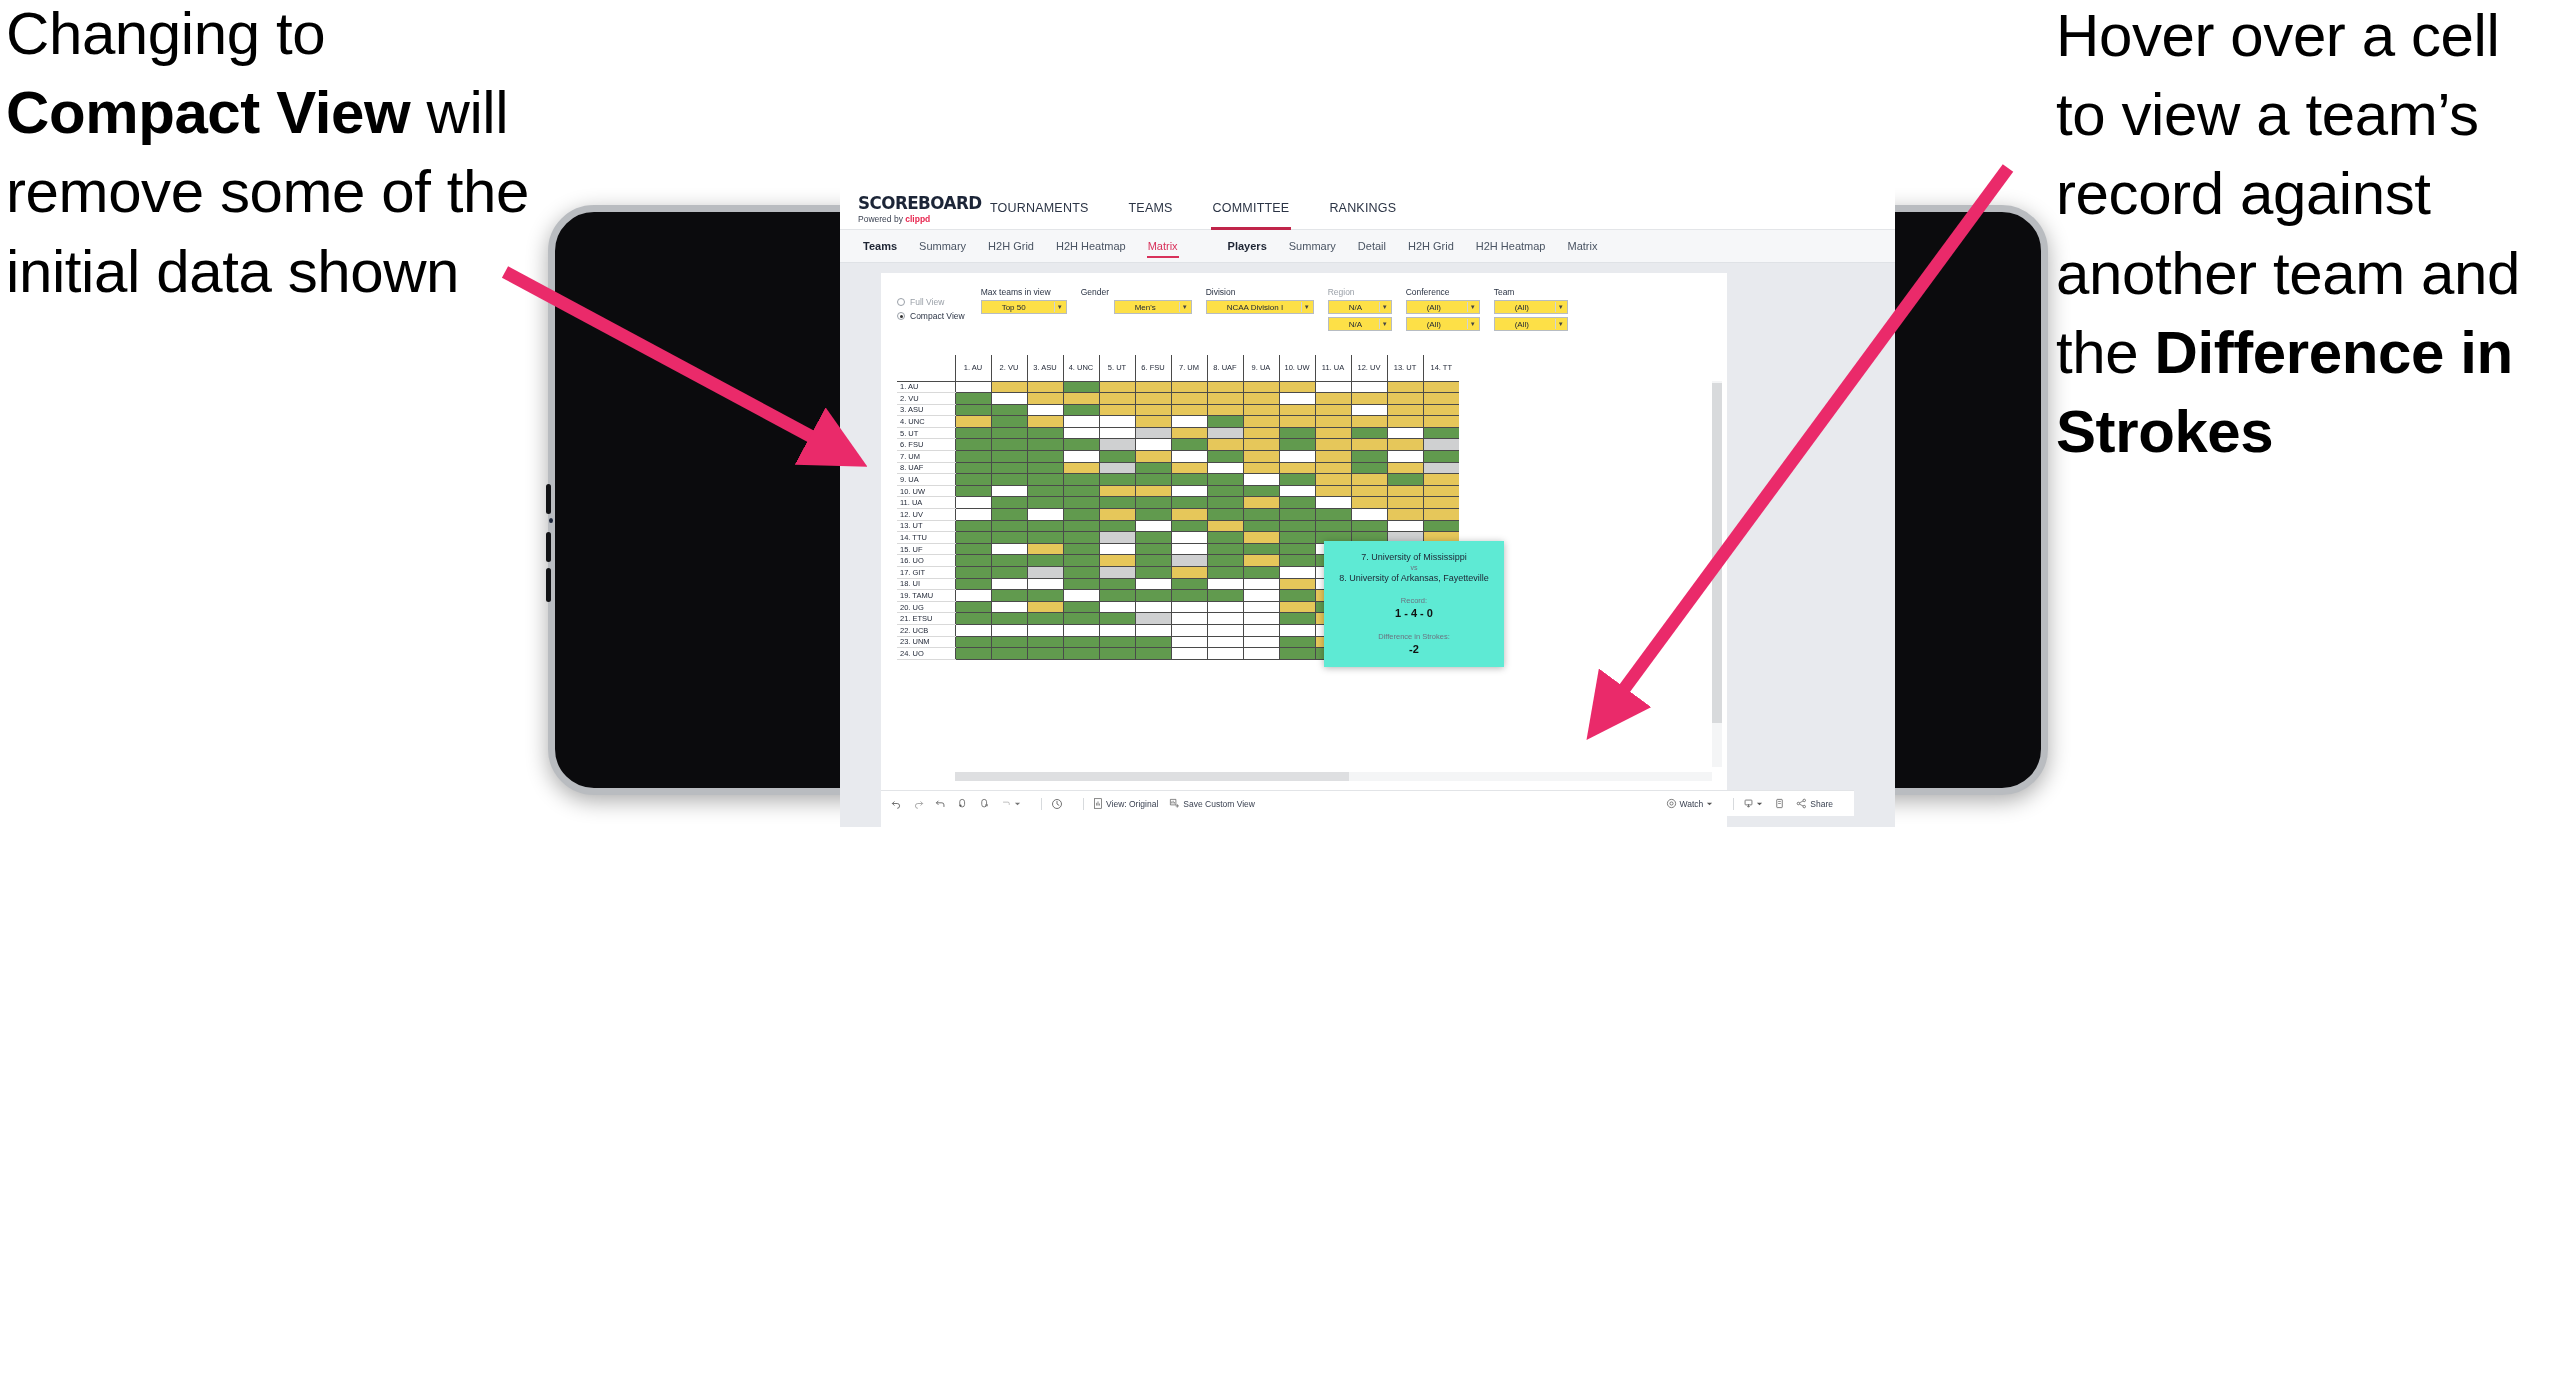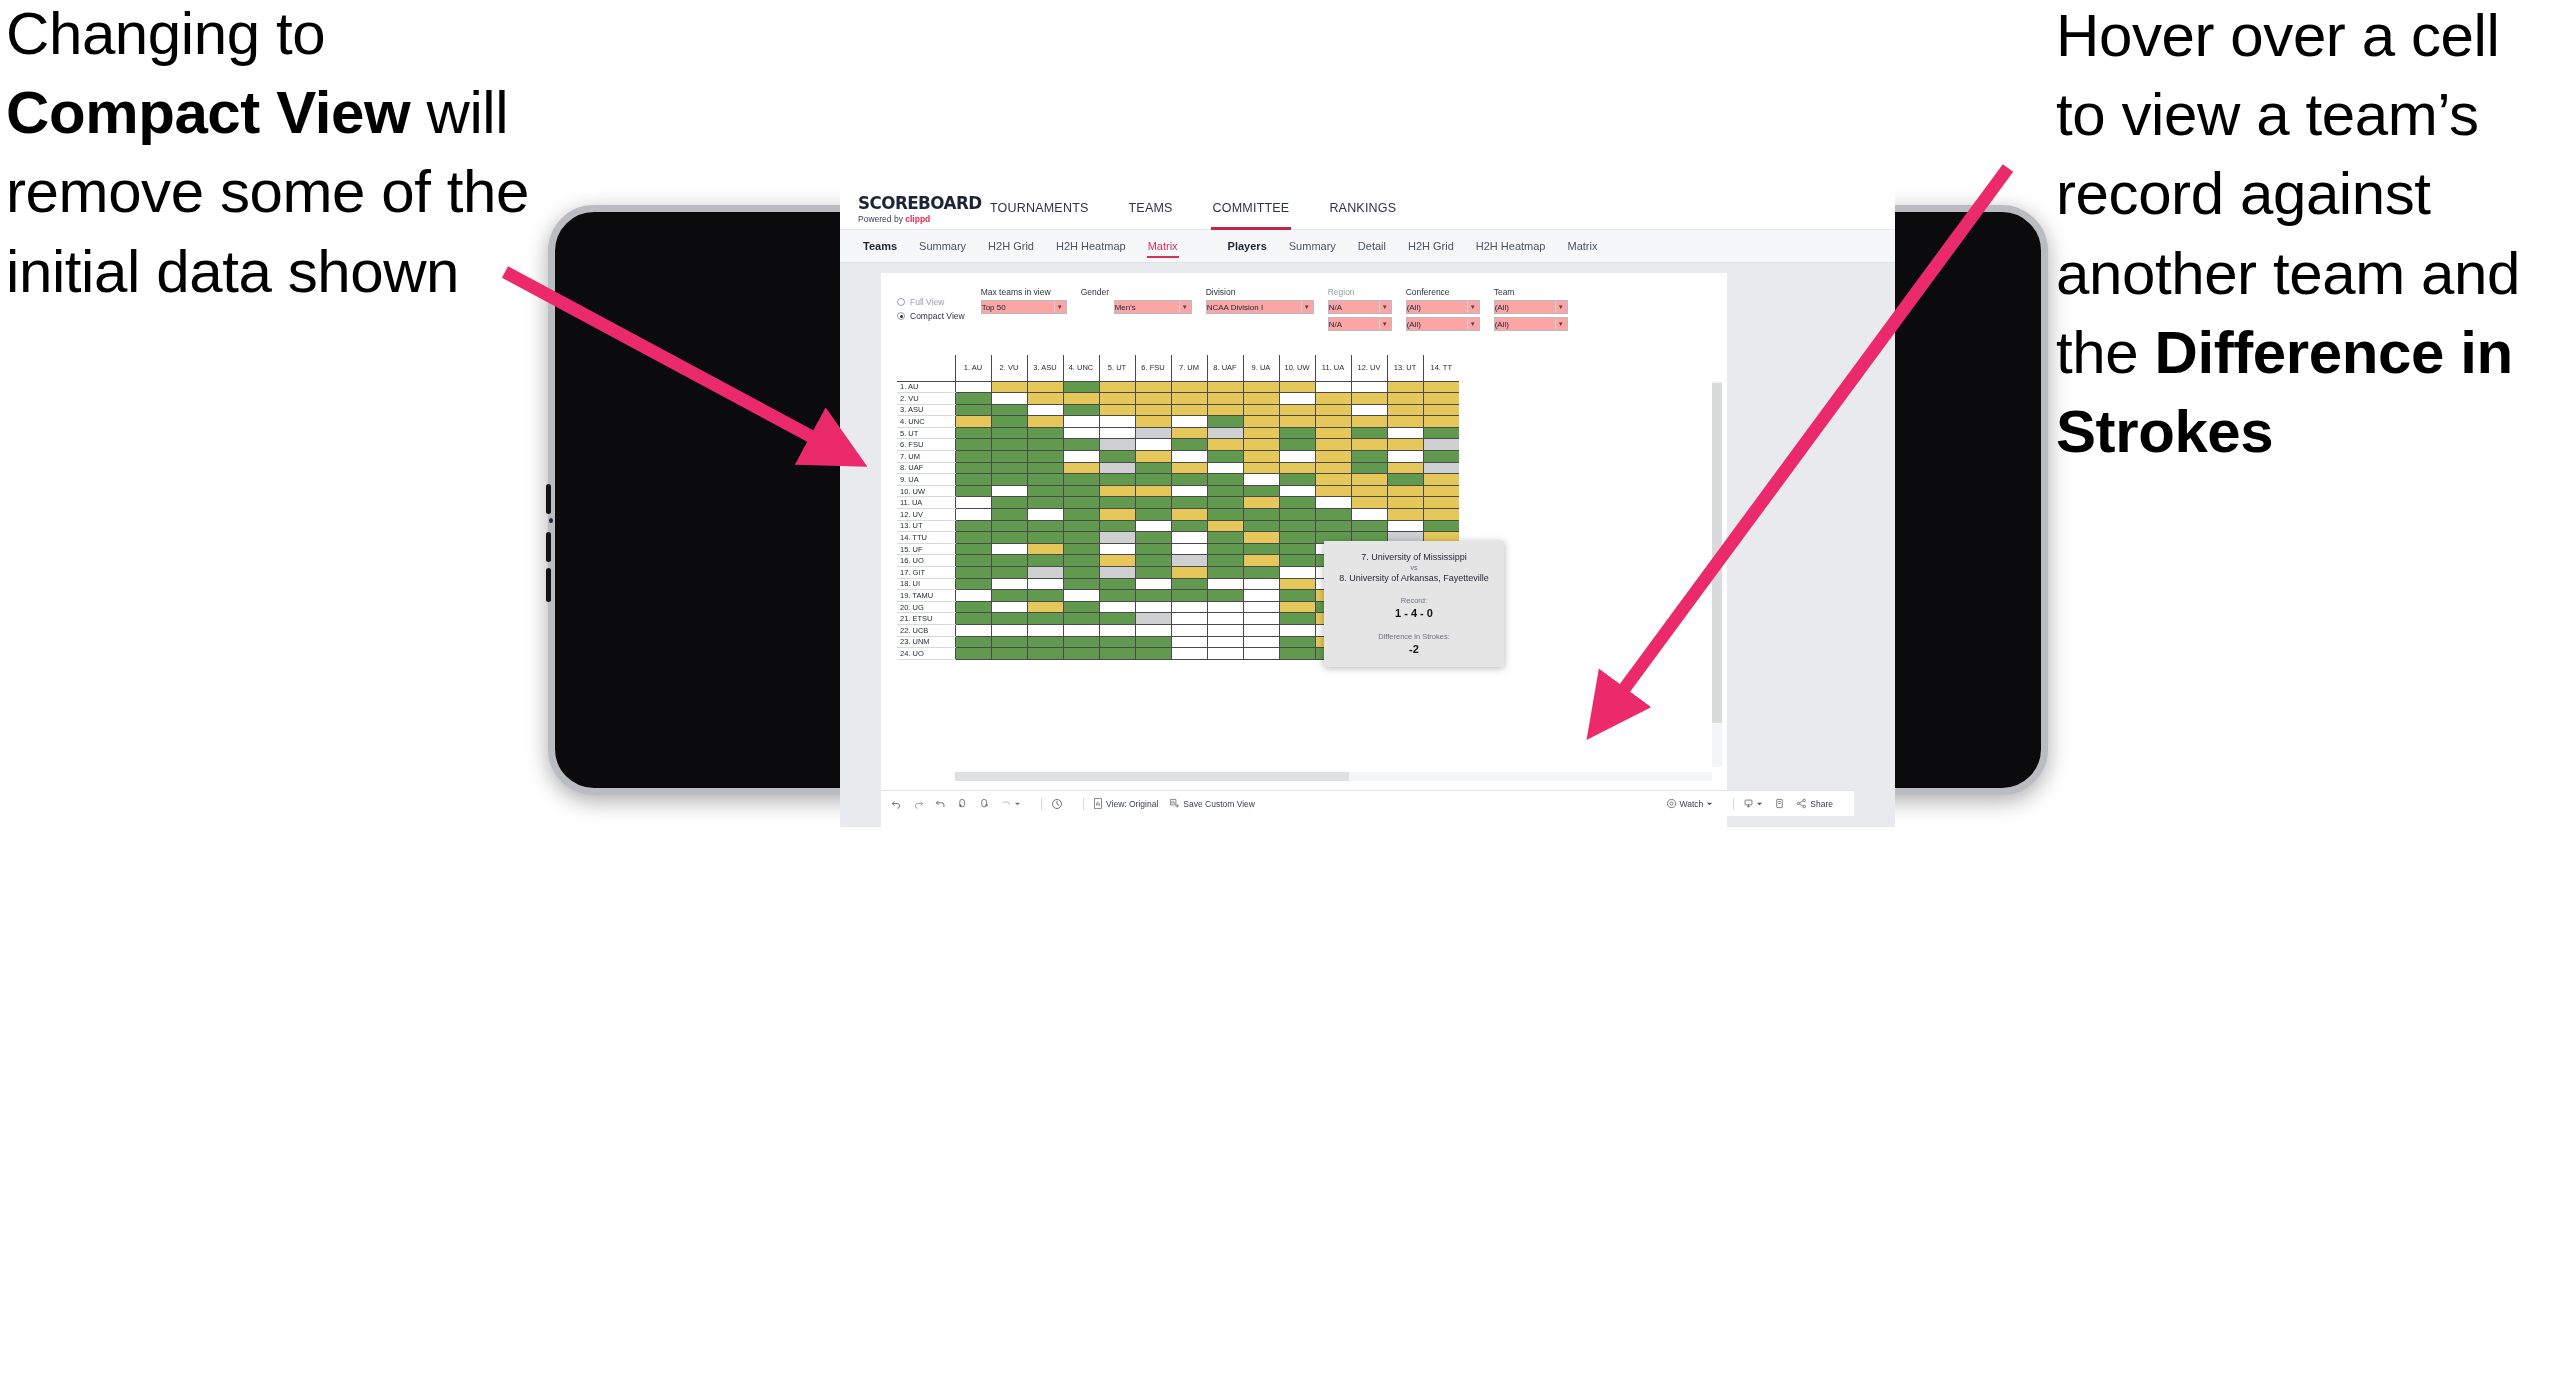--- a/index.html
+++ b/index.html
@@ -83,23 +83,23 @@
   #viz { position: absolute; left: 0; top: 76px; right: 0; bottom: 0;
          background: #e8eaee; }
   #sheet { position: absolute; left: 41px; top: 10px; width: 846px; bottom: 0;
            background: #fff; }
 
   
   #filters { display: flex; padding: 14px 0 0 16px; gap: 0; }
   .fcol { margin-right: 14px; }
   .fcol .flabel { font-size: 8.5px; color: #2b3445; margin-bottom: 3px; }
   .fcol.dim .flabel { color: #9aa0a8; }
-  .sel { border: 1px solid #b7bcc2; background: #fca5a5; height: 14px;
+  .sel { border: 1px solid #b7bcc2; background: #fde047; height: 14px;
          display: flex; align-items: center; font-size: 8px; color: #1d2433;
-         padding-left: 0; position: relative; }
+         padding-left: 20px; position: relative; }
   .sel + .sel { margin-top: 3px; }
   .sel .car { position: absolute; right: 3px; font-size: 6px; color: #444; }
   .sel .div { position: absolute; right: 11px; top: 1px; bottom: 1px;
               border-left: 1px solid #cfd3d8; }
   .w1 { width: 86px; } .w2 { width: 78px; margin-left: 33px; } .w3 { width: 108px; }
   .w4 { width: 64px; } .w5 { width: 74px; } .w6 { width: 74px; }
 
   .radios { padding-top: 10px; margin-right: 16px; }
   .radio { display: flex; align-items: center; font-size: 8.5px; color: #2b3445;
            margin-bottom: 4px; }
@@ -135,21 +135,21 @@
              background: #f4f5f6; }
   #vscroll .thumb { position: absolute; left: 0; top: 2px; width: 10px; height: 88%;
              background: #d8dadc; }
   #hscroll { position: absolute; left: 58px; right: 5px; bottom: 2px; height: 9px;
              background: #f4f5f6; }
   #hscroll .thumb { position: absolute; left: 0; top: 0; height: 9px; width: 52%;
              background: #dedfe1; }
 
   
   #tooltip { position: absolute; left: 427px; top: 186px; width: 180px;
-             background: #e5e5e5; box-shadow: 0 1px 7px rgba(0,0,0,.3);
+             background: #5eead4; box-shadow: 0 1px 7px rgba(0,0,0,.3);
              padding: 11px 8px 12px; text-align: center; z-index: 40; }
   #tooltip .tt-team { font-size: 9px; color: #1d2433; font-weight: 400; }
   #tooltip .tt-vs   { font-size: 7px; color: #6b7280; margin: 2px 0; }
   #tooltip .tt-lbl  { font-size: 7.5px; color: #6b7280; margin-top: 13px; }
   #tooltip .tt-val  { font-size: 11px; color: #111; font-weight: 700; margin-top: 2px; }
 
   
   #toolbar { position: absolute; left: 41px; right: 41px; bottom: 11px; height: 26px;
              background: #fff; border-top: 1px solid #e2e4e7;
              display: flex; align-items: center; padding: 0 10px;

